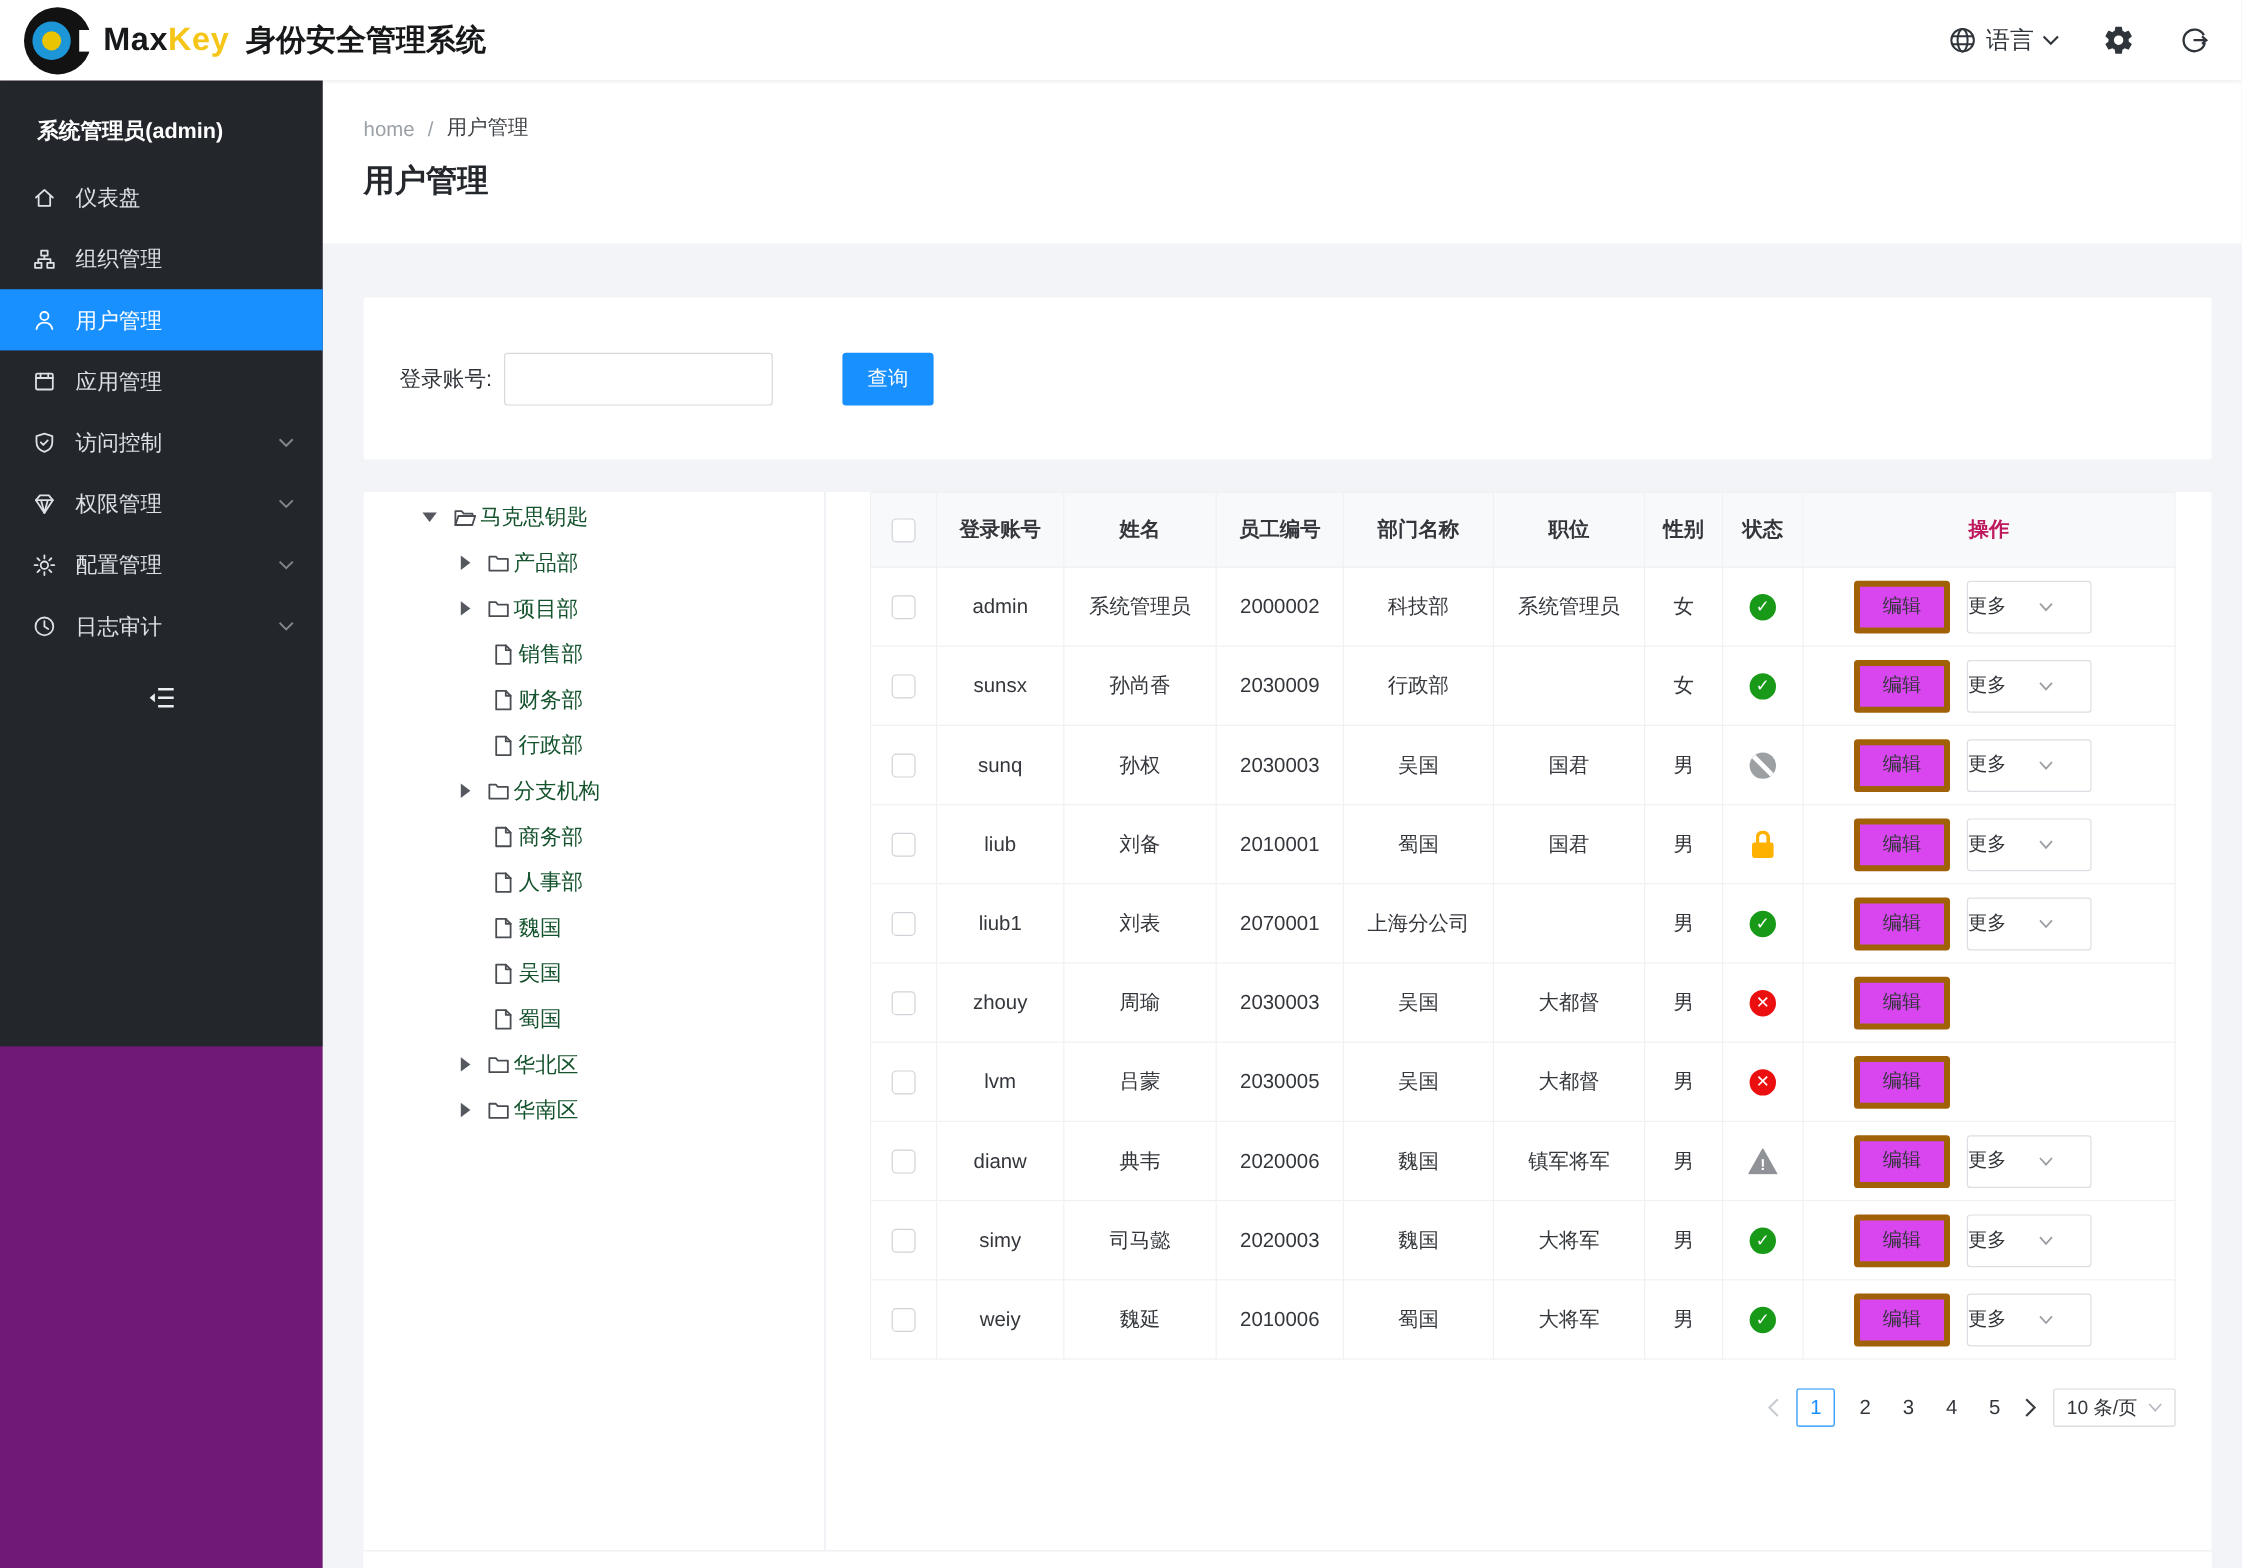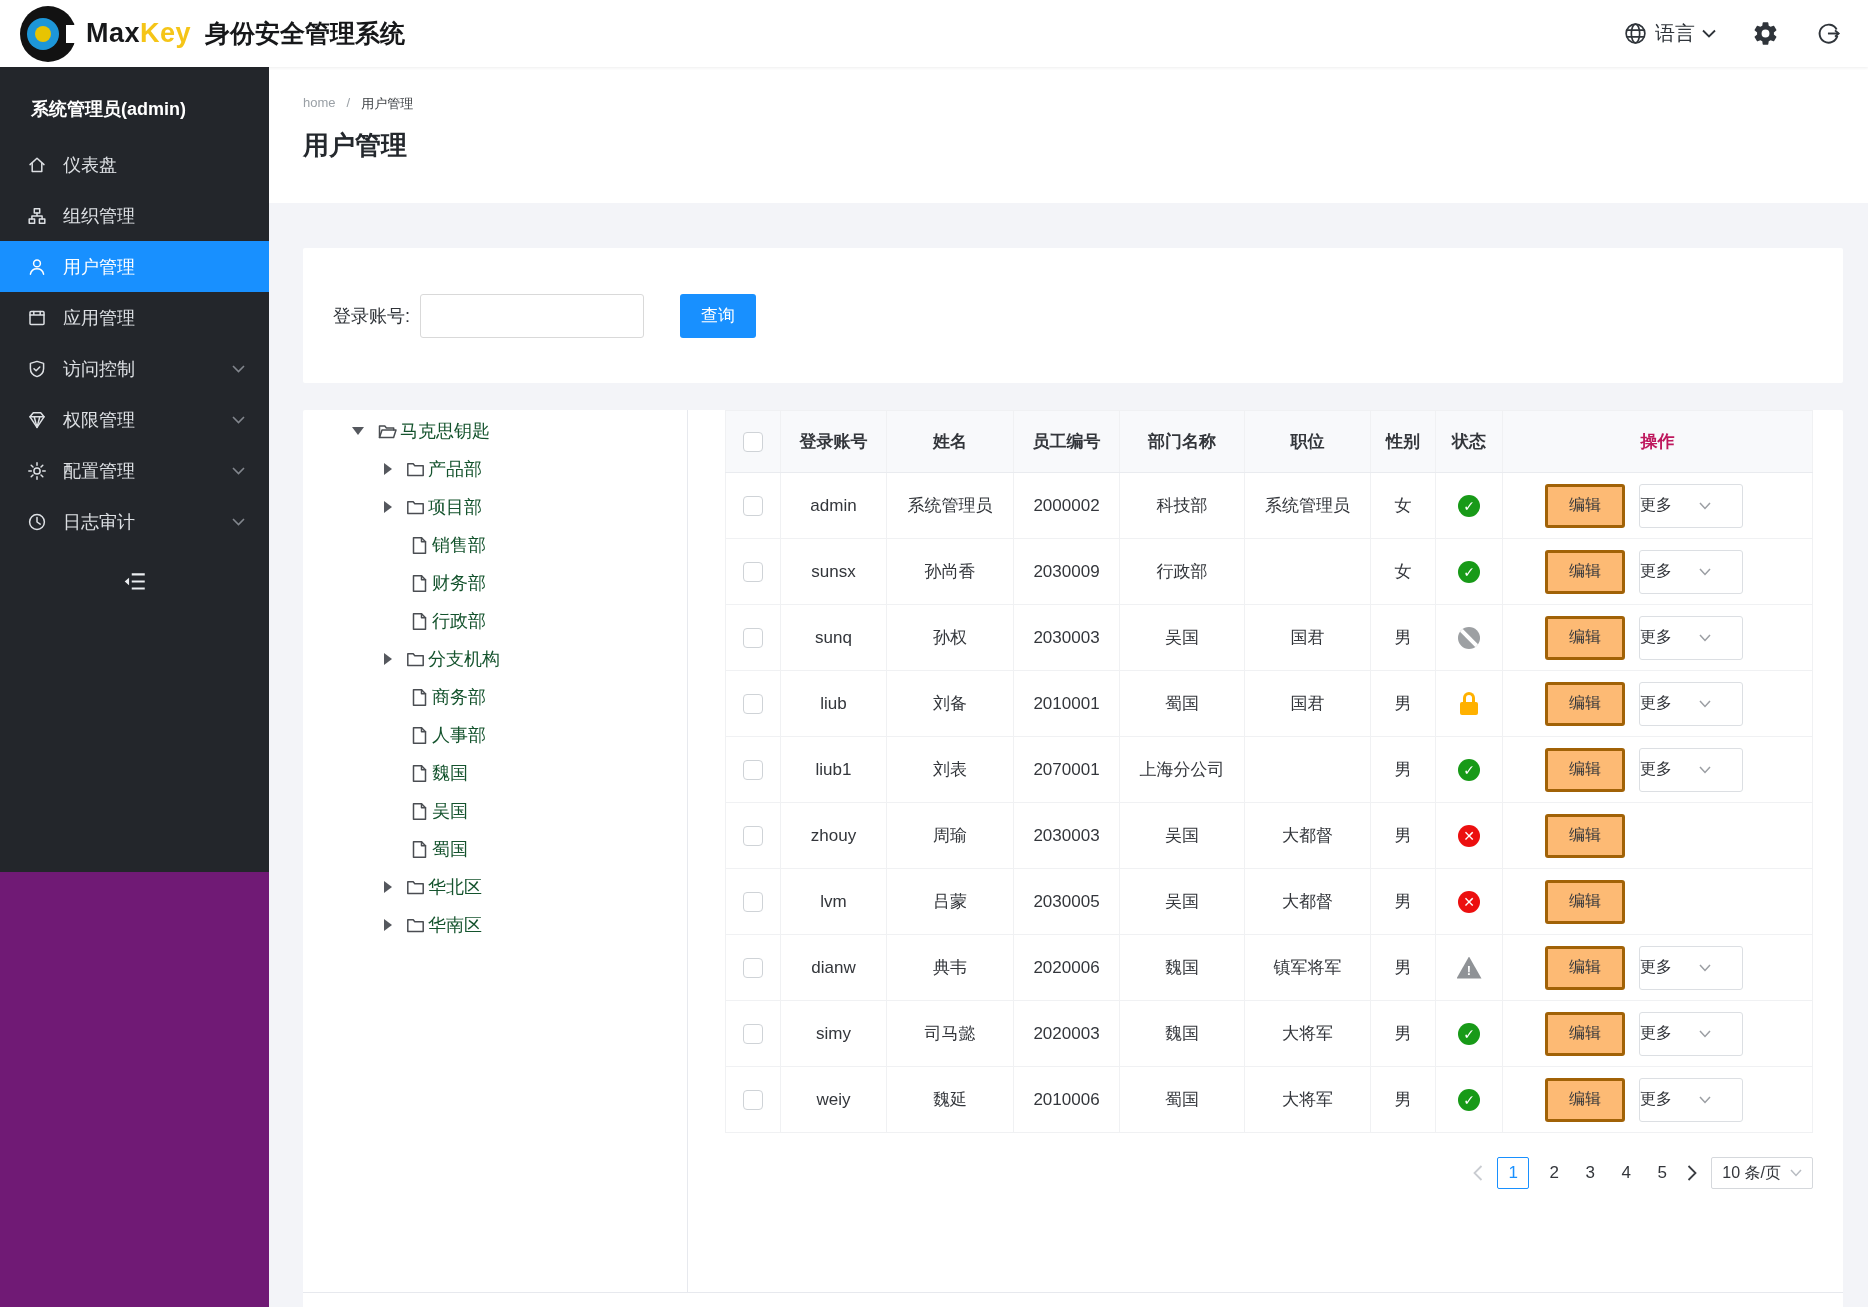--- a/index.html
+++ b/index.html
@@ -26,31 +26,31 @@
 .menu-item{height:51px;display:flex;align-items:center;padding-left:27px;color:#dde0e4;font-size:18px;cursor:pointer;position:relative}
 .menu-item.active{background:#1890ff;color:#fff}
 .mi-icon{width:20px;height:20px;margin-right:16px;display:inline-flex;color:#dde0e4}
 .menu-item.active .mi-icon{color:#fff}
 .mi-chev{position:absolute;right:24px;display:inline-flex;color:#82868d}
 .fold-row{margin-top:22px;display:flex;justify-content:center}
 .fold-row .mi-icon{margin:0;width:26px;height:26px;color:#eceef1;cursor:pointer}
 
 .main{flex:1;display:flex;flex-direction:column;min-width:0}
 .crumb-panel{background:#fff;height:136px;padding:28px 0 0 34px}
-.breadcrumb{display:flex;align-items:flex-start;gap:11px;font-size:13px;color:#9aa0a6}
+.breadcrumb{display:flex;align-items:flex-end;gap:11px;font-size:17px;color:#9aa0a6}
 .crumb-home{cursor:pointer}
 .crumb-current{color:#3f4246}
 .page-title{margin-top:15px;font-size:26px;font-weight:600;color:#24282d}
 .content{flex:1;background:#f3f4f8;padding:45px 25px 0 34px;min-height:0}
 
 .search-card{background:#fff;height:135px;display:flex;align-items:center;padding-left:30px;border-radius:2px}
 .search-label{font-size:18px;color:#2f3338}
 .search-input{width:224px;height:44px;border:1px solid #d9d9d9;border-radius:3px;margin-left:10px;padding:0 12px;font-size:16px;outline:none}
 .btn-primary{background:#1890ff;color:#fff;border:none;border-radius:3px;font-size:17px;height:44px;padding:0 21px}
-.search-card .btn-primary{margin-left:36px}
+.search-card .btn-primary{margin-left:58px}
 
 .main-card{background:#fff;margin-top:27px;height:897px;display:flex;flex-direction:column;border-radius:2px;position:relative}
 .toolbar{height:85px;padding:19px 0 0 29px;display:flex;gap:21px}
 .toolbar .tbtn{height:41px;border:none;border-radius:3px;font-size:17px;color:#fff;padding:0 19px}
 .btn-blue{background:#1890ff}
 .btn-danger{background:#f9575e}
 .card-body{flex:1;display:flex;min-height:0;border-bottom:1px solid #e7e9ee}
 .card-footer{height:14px;background:#fff}
 
 .tree-panel{width:385px;flex:none;border-right:1px solid #e7e9ee;padding-top:2px;overflow:hidden}
@@ -75,21 +75,21 @@
 .st-active{background:#189a18}
 .st-rejected{background:#ec0f0f}
 .st-disabled{background:#9da0a3}
 .st-disabled .slash{position:absolute;width:28px;height:4px;background:#fff;transform:rotate(45deg)}
 .ic-lock{display:inline-block;width:18px;height:23px;position:relative;vertical-align:middle}
 .ic-lock .shackle{position:absolute;top:0;left:3px;width:12px;height:11px;border:3px solid #ffb100;border-bottom:none;border-radius:6px 6px 0 0}
 .ic-lock .lock-body{position:absolute;bottom:0;left:0;width:18px;height:13px;background:#ffb100;border-radius:2px}
 .ic-lock .keyhole{position:absolute;left:7px;top:4px;width:4px;height:5px;background:#fff;border-radius:2px}
 .ic-warn{display:inline-flex;width:25px;height:22px;background:#8f9296;clip-path:polygon(50% 0,100% 100%,0 100%);color:#fff;font-size:13px;font-weight:bold;align-items:flex-end;justify-content:center;padding-bottom:1px;vertical-align:middle}
 .actions{display:flex;align-items:center;gap:14px;margin-left:42px}
-.btn-edit{width:80px;height:44px;background:#fdba74;border:3px solid #a16207;border-radius:3px;font-size:16px;color:#33363b}
+.btn-edit{width:80px;height:44px;background:#d946ef;border:5px solid #a16207;border-radius:3px;font-size:16px;color:#33363b}
 .btn-more{width:104px;height:44px;background:#fff;border:1px solid #dcdfe3;border-radius:3px;font-size:16px;color:#33363b;display:inline-flex;align-items:center;gap:27px}
 .btn-more .bchev{display:inline-flex;color:#9b9ea3}
 
 .pagination-row{height:80px;display:flex;align-items:center;justify-content:flex-end;padding-right:30px;gap:14px}
 .pg-arrow{display:inline-flex;cursor:pointer}
 .pg-prev{color:#c9ccd1}
 .pg-next{color:#3a3d42}
 .page-num{min-width:22px;text-align:center;font-size:17px;color:#33363b;cursor:pointer}
 .page-num.active{width:32px;height:32px;line-height:30px;border:1px solid #1890ff;border-radius:2px;color:#1890ff;background:#fff}
 .size-select{height:32px;border:1px solid #d5d8dc;border-radius:2px;background:#fff;display:flex;align-items:center;gap:9px;padding:0 10px;font-size:16px;color:#33363b;cursor:pointer}

